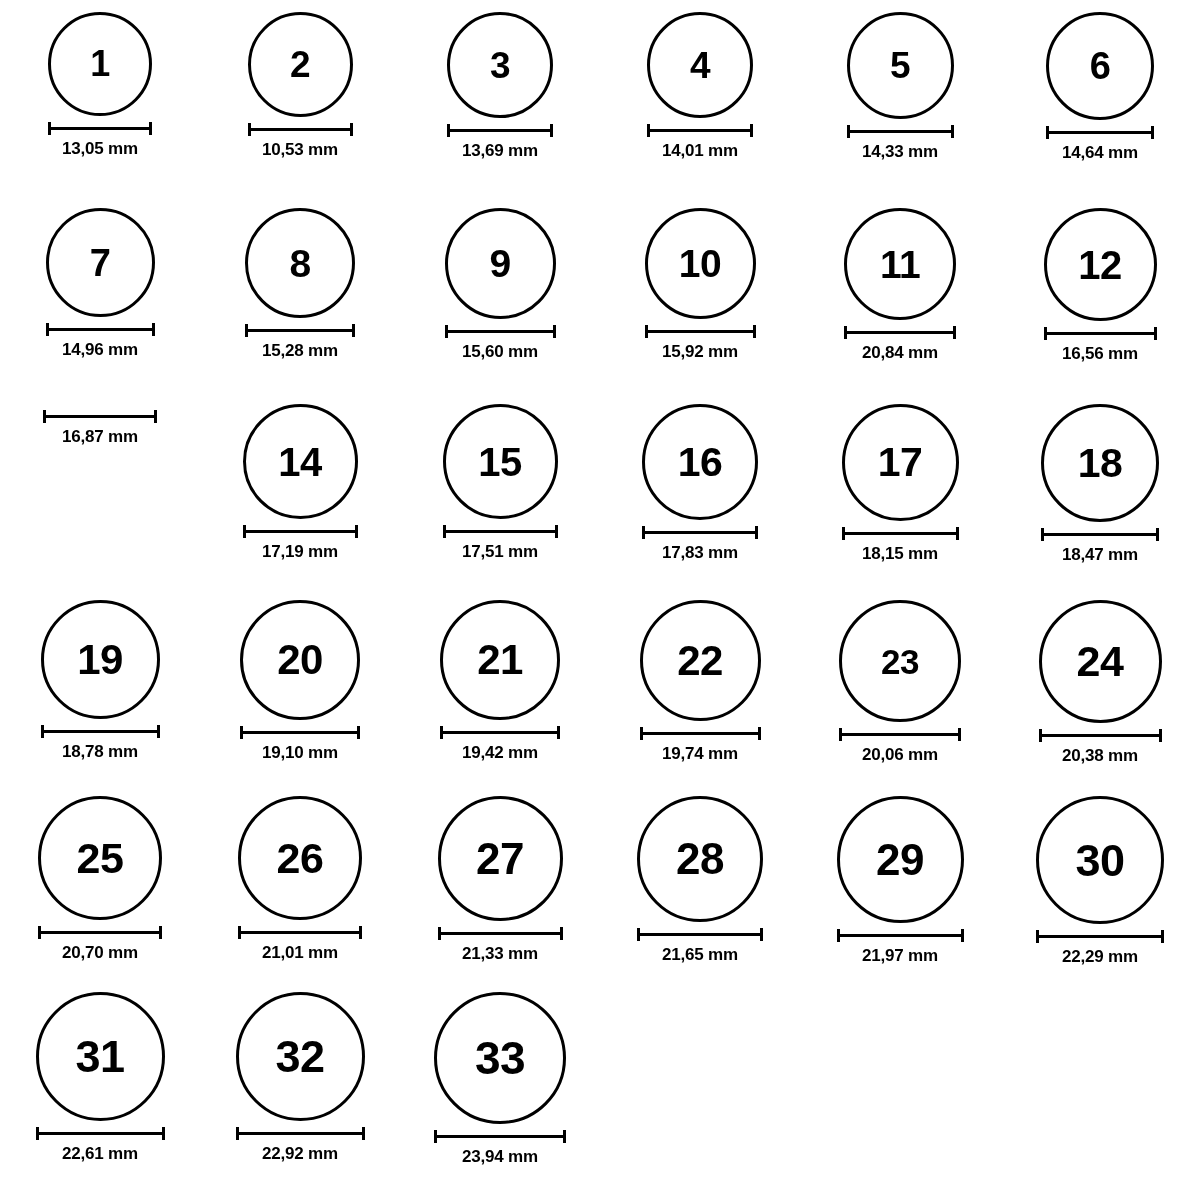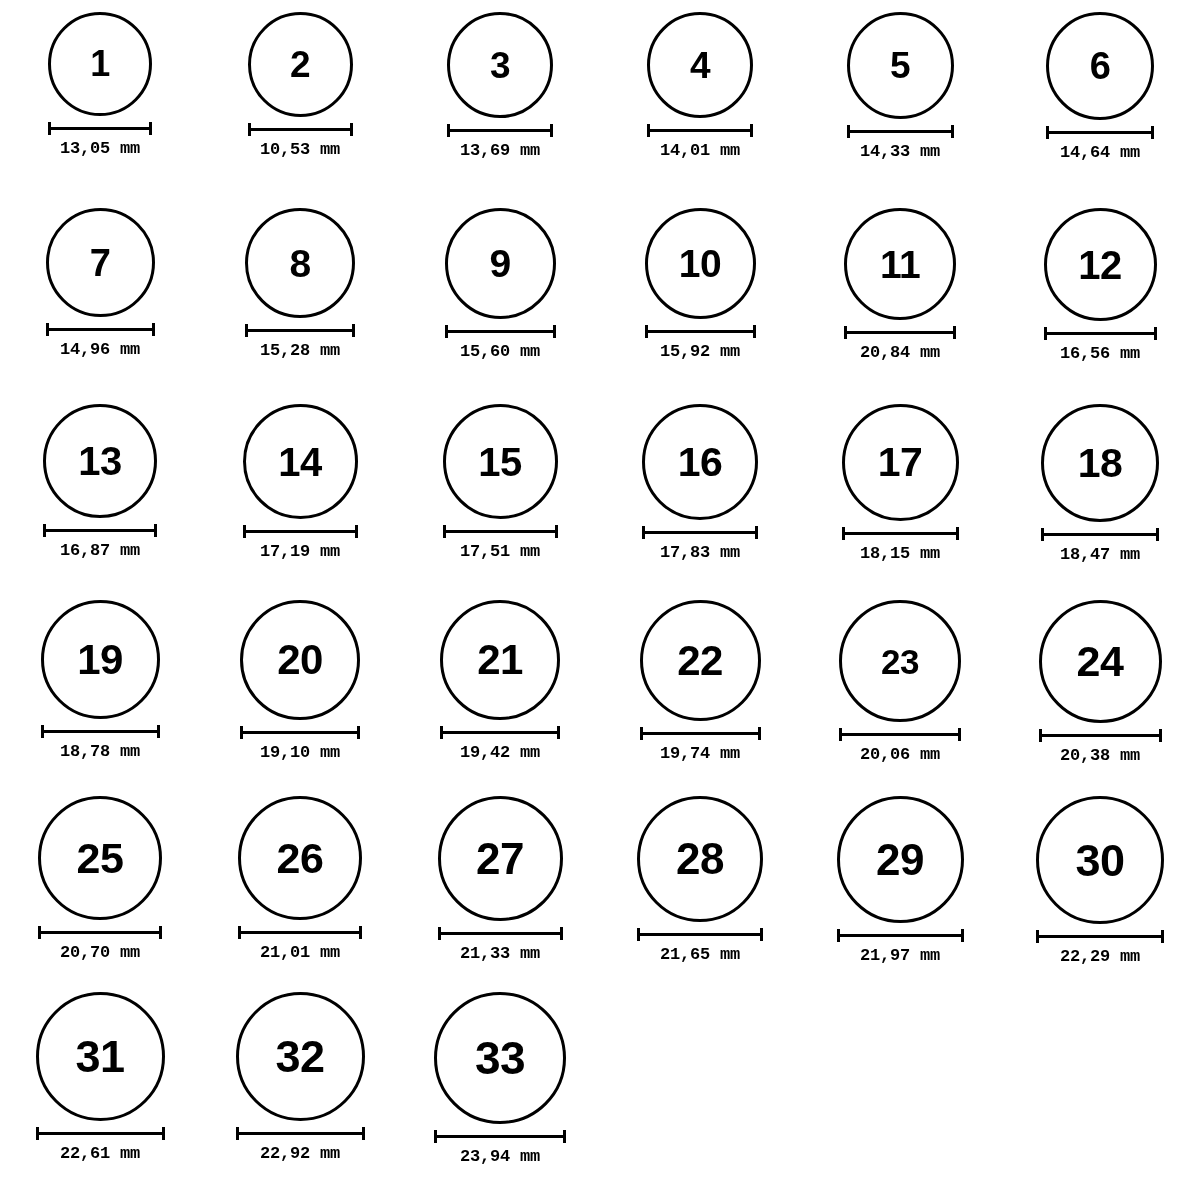--- a/index.html
+++ b/index.html
@@ -70,21 +70,20 @@
   }
   .measure .cap.left { left: 0; }
   .measure .cap.right { right: 0; }
   .mm-label {
     margin-top: 5px;
     font-size: 17px;
     font-weight: bold;
     color: #000000;
     white-space: nowrap;
     letter-spacing: -0.2px;
-    font-family: Liberation Mono, monospace;
   }
 </style>
 </head>
 <body>
 
 <div id="chart">
   <div class="grid" id="grid">
       <div class="cell">
         <div class="ring" style="width: 104px; height: 104px;">
           <span class="ring-number" style="font-size: 36px;">1</span>
@@ -211,23 +210,20 @@
           <span class="ring-number" style="font-size: 40px;">12</span>
         </div>
         <div class="measure" style="width: 113px;">
           <span class="cap left"></span>
           <span class="bar"></span>
           <span class="cap right"></span>
         </div>
         <div class="mm-label">16,56 mm</div>
       </div>
       <div class="cell">
-        <div class="ring" style="width: 114px; height: 114px;">
-          <span class="ring-number" style="font-size: 40px;">13</span>
-        </div>
         <div class="measure" style="width: 114px;">
           <span class="cap left"></span>
           <span class="bar"></span>
           <span class="cap right"></span>
         </div>
         <div class="mm-label">16,87 mm</div>
       </div>
       <div class="cell">
         <div class="ring" style="width: 115px; height: 115px;">
           <span class="ring-number" style="font-size: 40px;">14</span>

